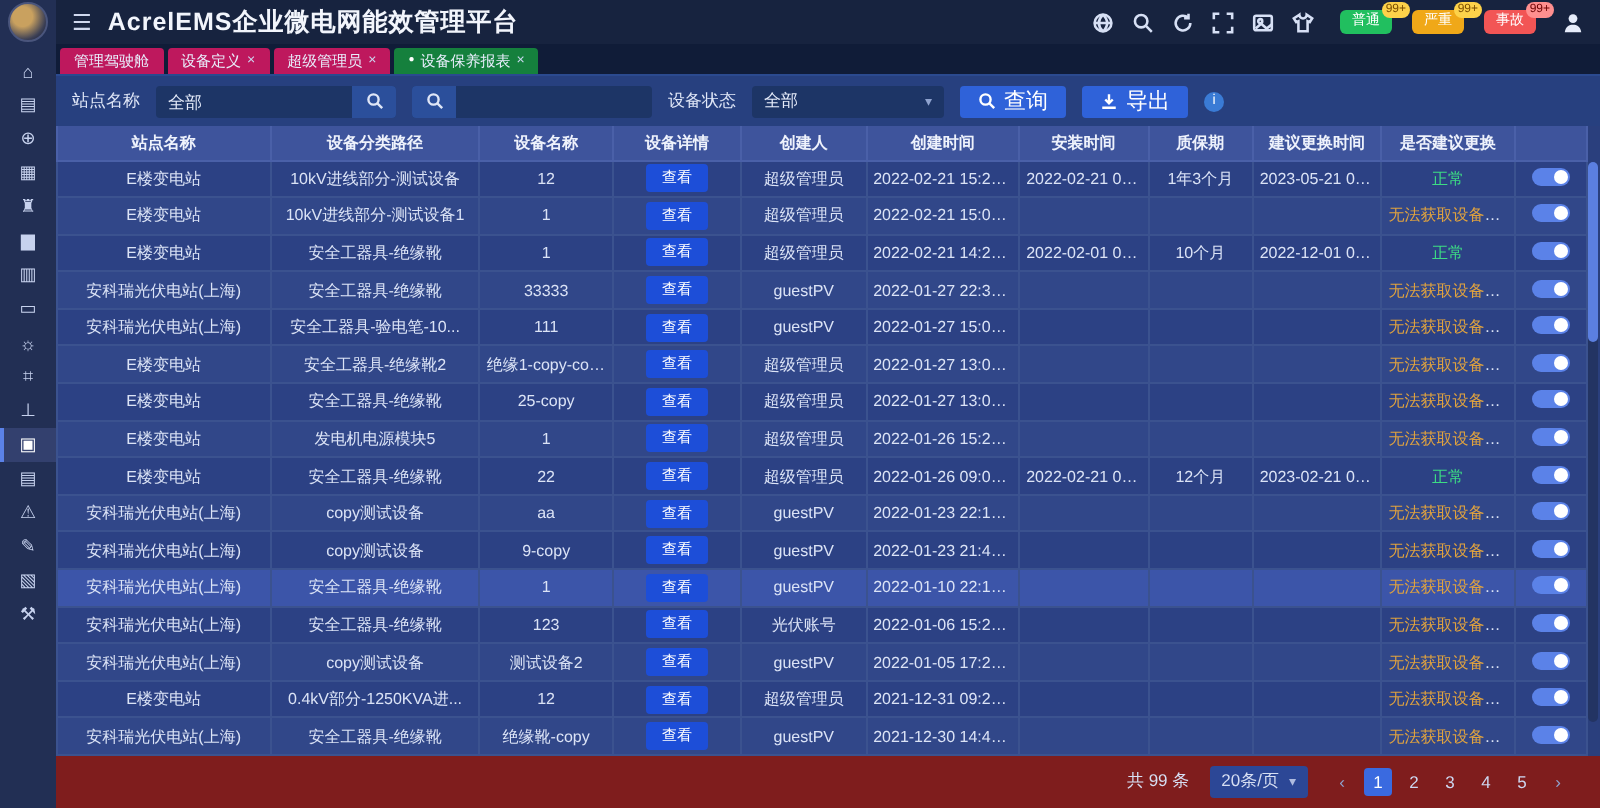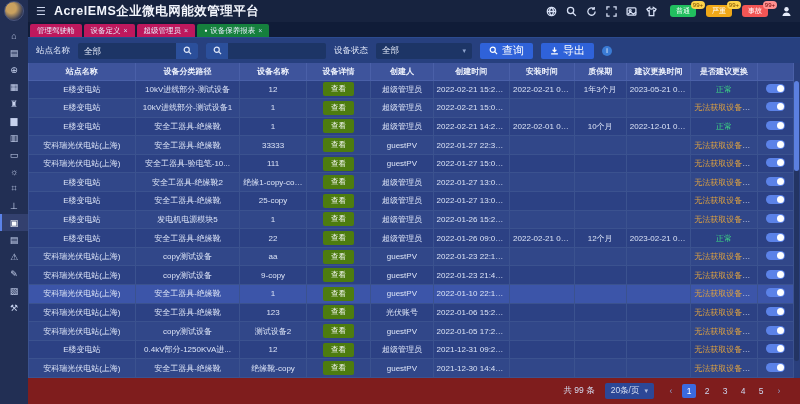--- a/index.html
+++ b/index.html
@@ -63,21 +63,21 @@
   
   .content { flex:1; background:#2a3f7d; position:relative; overflow:hidden; }
   table { width:766px; border-collapse:collapse; table-layout:fixed; }
   th { background:#3e549c; color:#eef2fc; font-size:8px; font-weight:bold; height:17px; padding:0 2px;
        border:1px solid #4a60a8; border-top:none; white-space:nowrap; overflow:hidden; }
   td { font-size:8px; color:#dbe3f6; height:18.6px; text-align:center; padding:0 3px;
        border:1px solid #3b528f; white-space:nowrap; overflow:hidden; text-overflow:ellipsis; }
   tr.odd td  { background:#2c4184; }
   tr.even td { background:#314789; }
   tr.hl td   { background:#3c55a9; }
-  .view-btn { background:#4d7c0f; color:#fff; border:none; border-radius:2px; font-size:7.5px;
+  .view-btn { background:#1d4ed8; color:#fff; border:none; border-radius:2px; font-size:7.5px;
               padding:2px 8px; cursor:pointer; }
   .st-ok   { color:#3ddc84; }
   .st-warn { color:#dfa23f; }
   .toggle { width:19px; height:9px; border-radius:5px; background:#5b82e8; position:relative;
             display:inline-block; cursor:pointer; }
   .toggle::after { content:""; position:absolute; right:1px; top:1px; width:7px; height:7px;
                    border-radius:50%; background:#fff; }
   .vscroll { position:absolute; right:1px; top:18px; width:5px; height:280px; background:#233463; border-radius:3px; }
   .vthumb { position:absolute; left:0; top:0; width:5px; height:90px; background:#5b7fe0; border-radius:3px; cursor:grab; }
 

